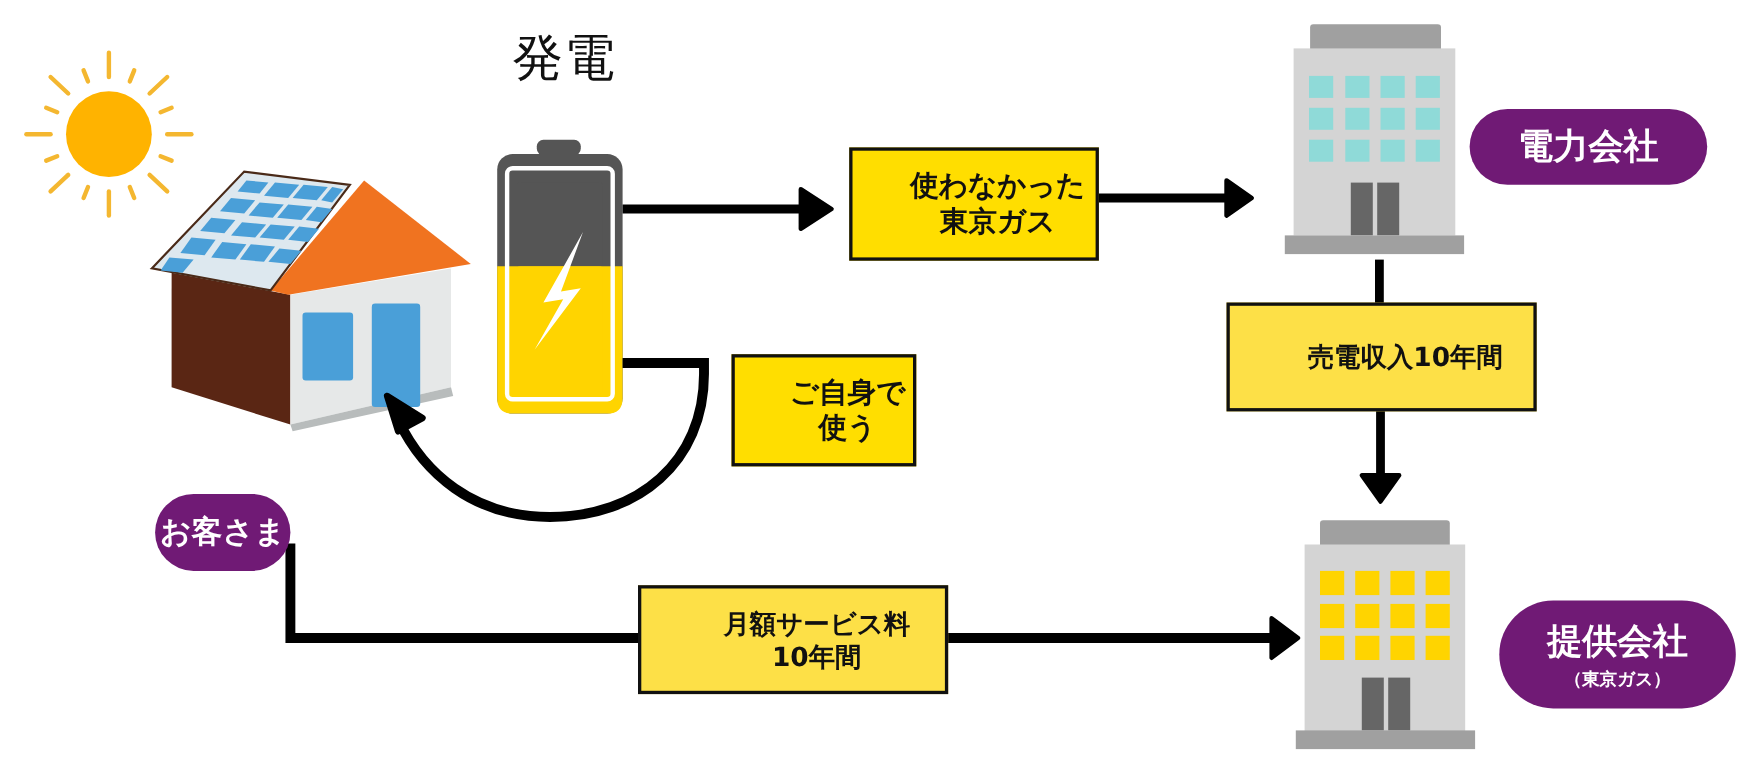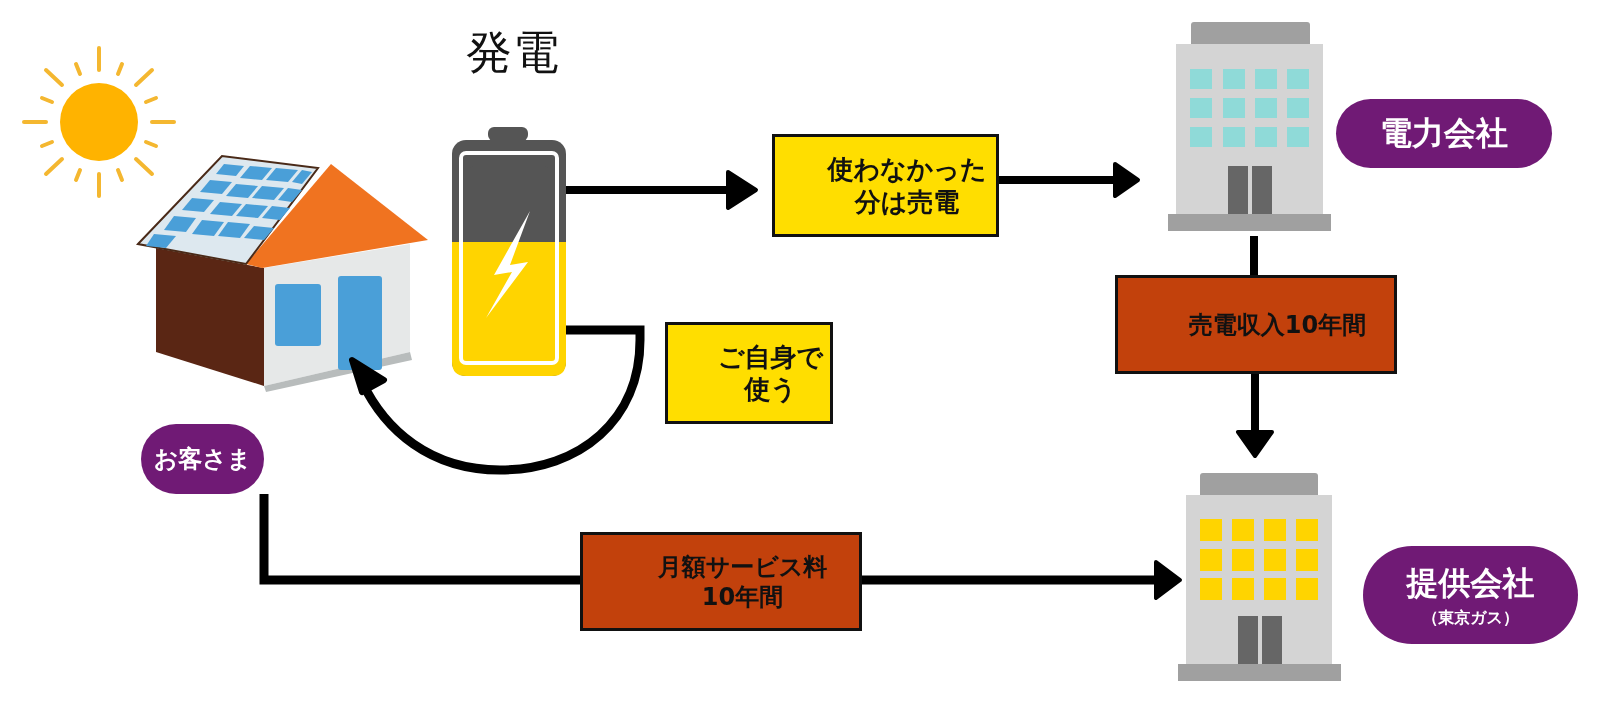--- a/index.html
+++ b/index.html
@@ -5,21 +5,21 @@
   html, body { margin: 0; padding: 0; background: #ffffff; }
   body { width: 1600px; height: 704px; position: relative; overflow: hidden;
          font-family: "DejaVu Sans", "Liberation Sans", sans-serif; }
   .abs { position: absolute; }
   svg.canvas { position: absolute; left: 0; top: 0; }
   .title { left: 466px; top: 22px; font-size: 46px; font-weight: normal; color: #111; letter-spacing: 1px; }
   .box { position: absolute; border: 3px solid #111; box-sizing: border-box;
          display: flex; align-items: center; justify-content: center; text-align: center;
          font-weight: bold; color: #111; line-height: 1.25; padding-left: 43px; }
   .yellow { background: #ffde00; }
-  .gray { background: #c2410c; }
+  .gray { background: #fde047; }
   .pill { position: absolute; background: #701a75; color: #ffffff; border-radius: 40px;
           display: flex; flex-direction: column; align-items: center; justify-content: center;
           font-weight: bold; }
   .pill .sub { font-size: 16px; margin-top: 2px; }
 </style>
 </head>
 <body>
 
 <svg class="canvas" width="1600" height="704" viewBox="0 0 1600 704">
 
@@ -151,21 +151,21 @@
     <polyline points="264,494 264,580 582,580" fill="none" stroke="#000" stroke-width="9"></polyline>
     <line x1="860" y1="580" x2="1160" y2="580" stroke="#000" stroke-width="9"></line>
     <polygon points="1156,562 1180,580 1156,598" fill="#000" stroke="#000" stroke-width="4" stroke-linejoin="round"></polygon>
   </g>
 </svg>
 
 <div class="abs title">発電</div>
 
 <div class="box yellow" style="left:772px; top:134px; width:227px; height:103px; font-size:26px; flex-direction:column;">
   <span>使わなかった</span>
-  <span>分は売電</span>
+  <span>東京ガス</span>
 </div>
 
 <div class="box yellow" style="left:665px; top:322px; width:168px; height:102px; font-size:26px;">
   <span>ご自身で使う</span>
 </div>
 
 <div class="box gray" style="left:1115px; top:275px; width:282px; height:99px; font-size:24px;">
   <span>売電収入10年間</span>
 </div>
 
@@ -176,15 +176,15 @@
 
 <div class="pill" style="left:1336px; top:99px; width:216px; height:69px; font-size:32px;">
   <span>電力会社</span>
 </div>
 
 <div class="pill" style="left:1363px; top:546px; width:215px; height:98px; font-size:32px; border-radius:50px;">
   <span>提供会社</span>
   <span class="sub">（東京ガス）</span>
 </div>
 
-<div class="pill" style="left:141px; top:424px; width:123px; height:70px; font-size:24px;">
+<div class="pill" style="left:141px; top:449px; width:123px; height:70px; font-size:28px;">
   <span>お客さま</span>
 </div>
 
 </body></html>

